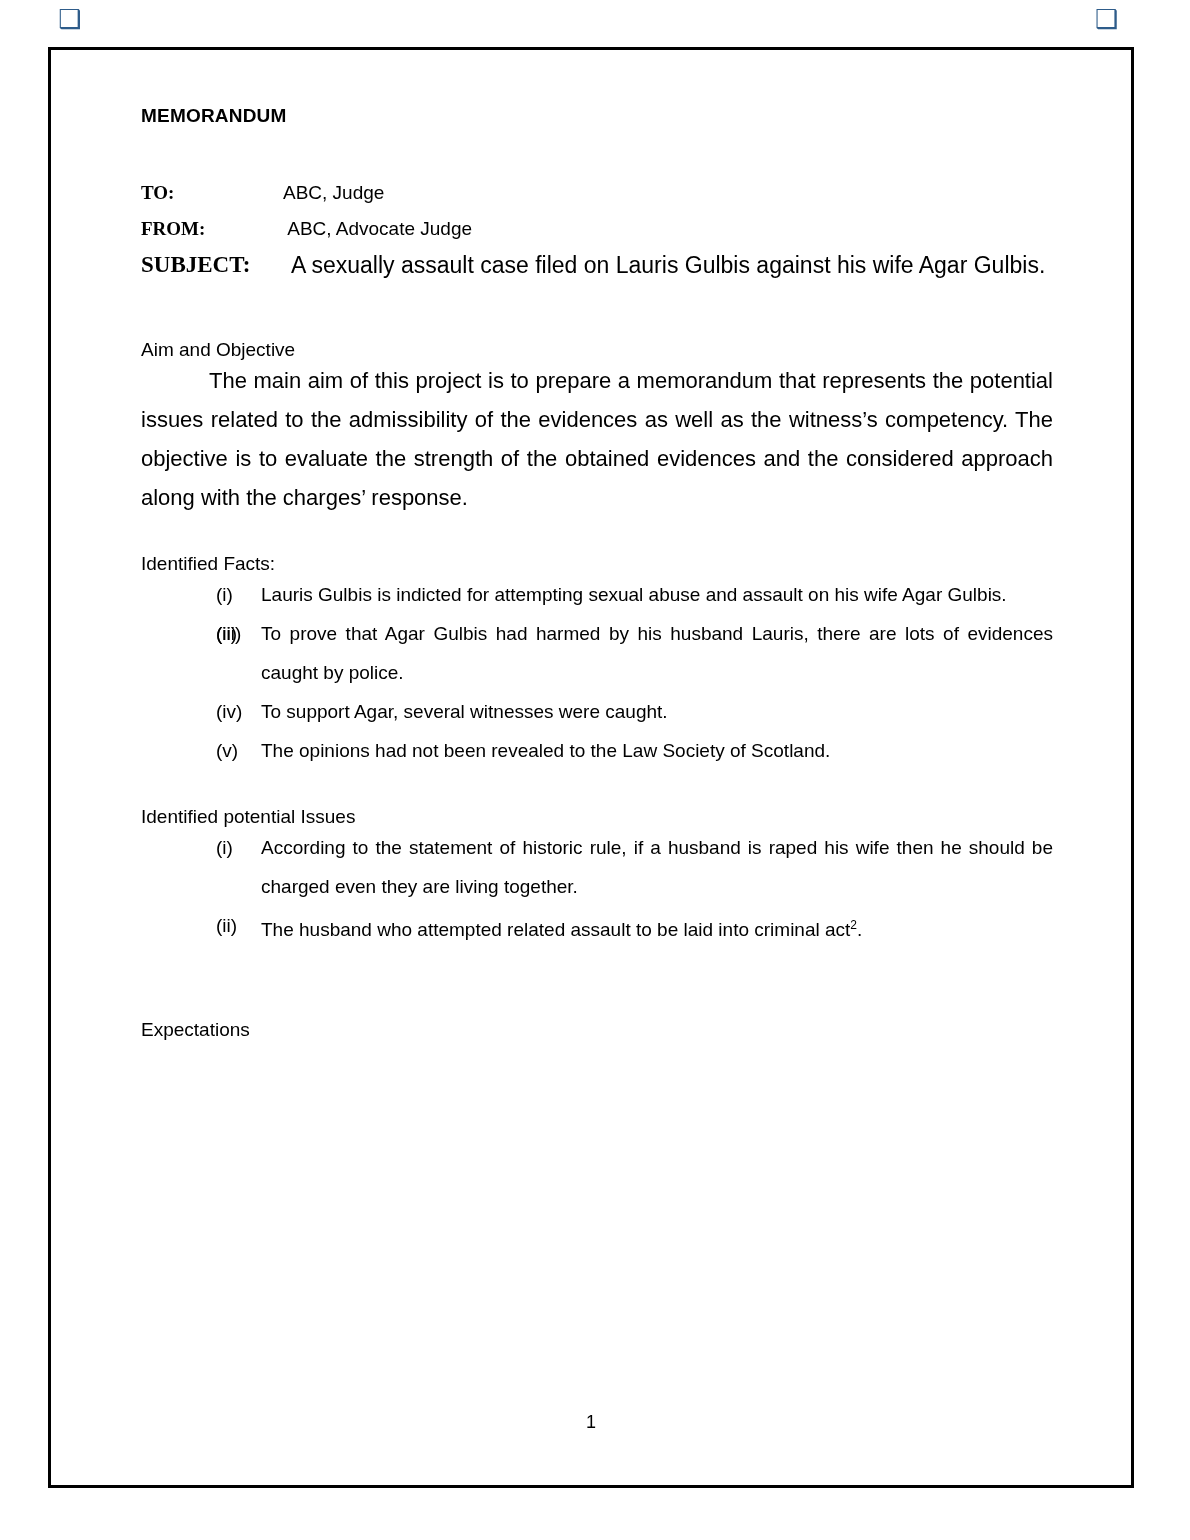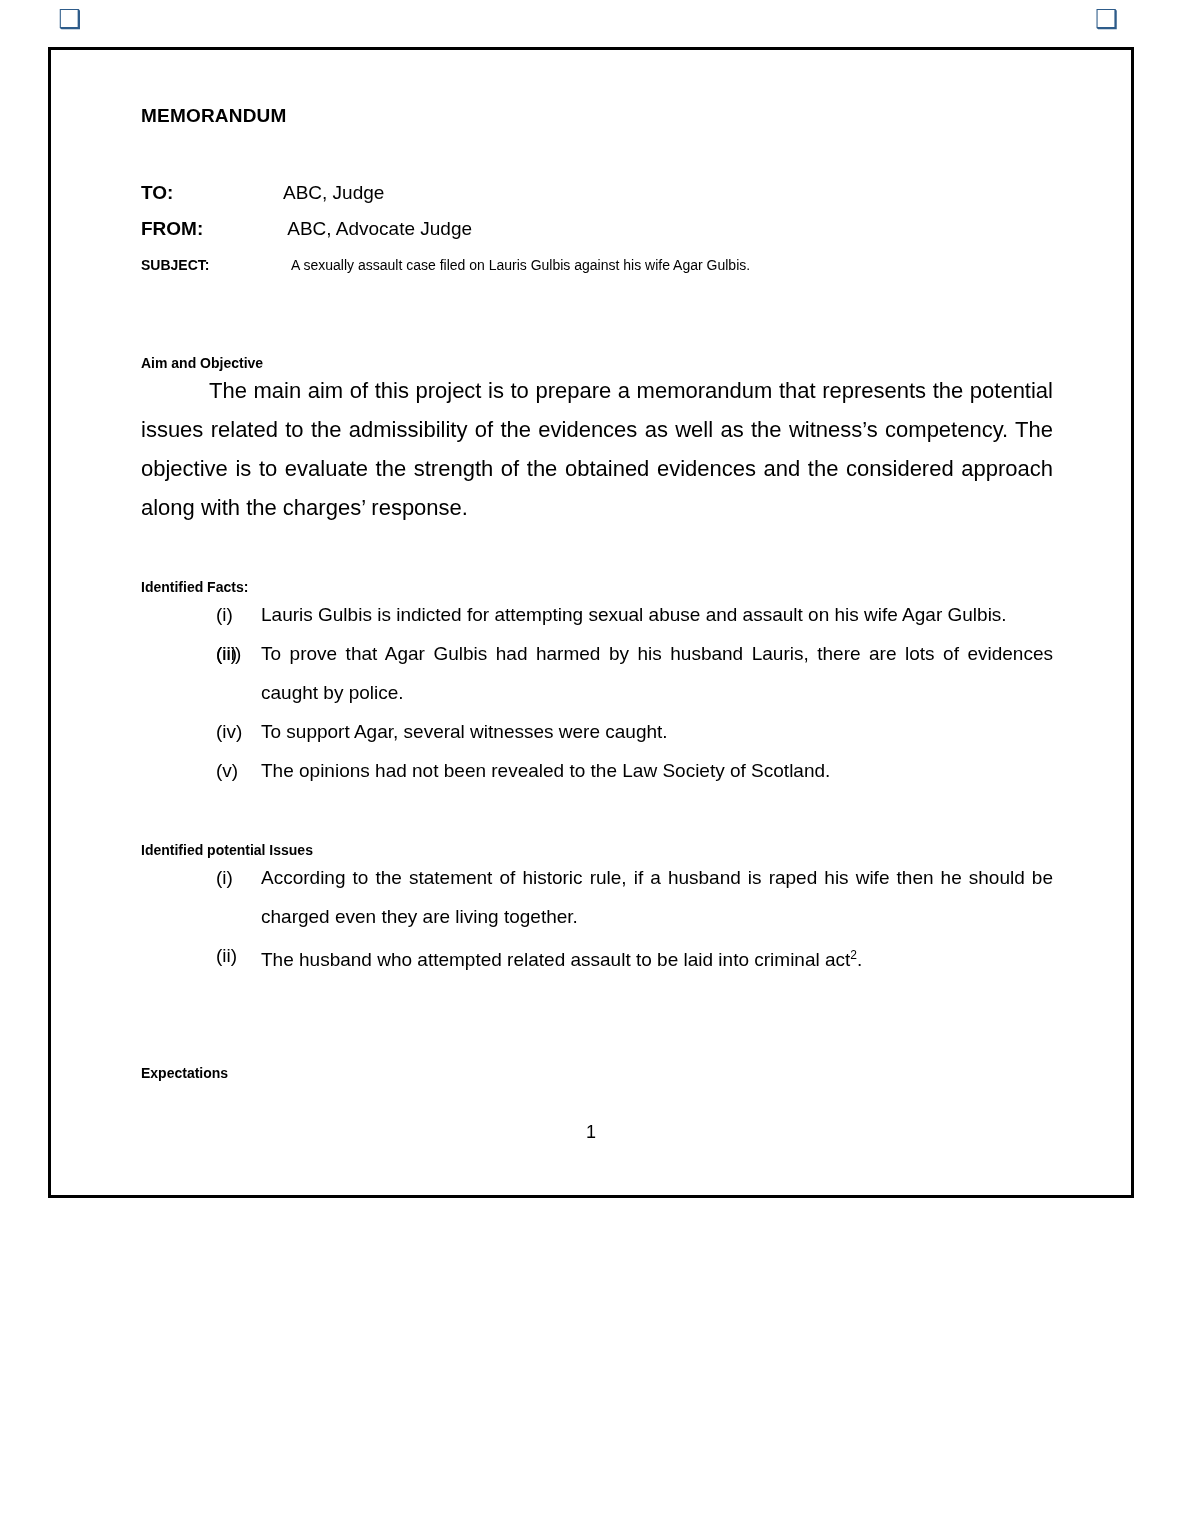--- a/index.html
+++ b/index.html
@@ -24,21 +24,21 @@
     line-height: 1;
   }
   .corner-mark.left { left: 58px; }
   .corner-mark.right { right: 72px; }
 
   .page-border {
     position: absolute;
     left: 48px;
     top: 47px;
     width: 1086px;
-    height: 1151px;
+    height: 1441px;
     border: 3px solid #000000;
     box-sizing: border-box;
     background: #ffffff;
   }
   .page-inner {
     position: absolute;
     left: 90px;
     top: 55px;
     width: 912px;
   }
@@ -53,36 +53,37 @@
   .meta-line {
     font-size: 19px;
     line-height: 36px;
     margin: 0;
     white-space: nowrap;
   }
   .meta-label {
     font-weight: bold;
     display: inline-block;
     width: 142px;
+    font-family: Liberation Serif, serif;
   }
   .meta-value { font-weight: normal; text-align: right; }
 
   .subject-line {
-    font-size: 14px;
+    font-size: 23px;
     line-height: 36px;
     margin: 0;
     text-align: justify;
     text-justify: inter-word;
   }
   .subject-line .meta-label { width: 150px; vertical-align: top;}
 
   .section-head {
-    font-weight: bold;
-    font-size: 14px;
-    margin: 52px 0 0 0;
+    font-weight: normal;
+    font-size: 19px;
+    margin: 36px 0 0 0;
   }
 
   .body-para {
     font-size: 22px;
     line-height: 39px;
     text-align: justify;
     text-justify: inter-word;
     margin: 0;
   }
   .body-para.indent-first { text-indent: 68px; }

